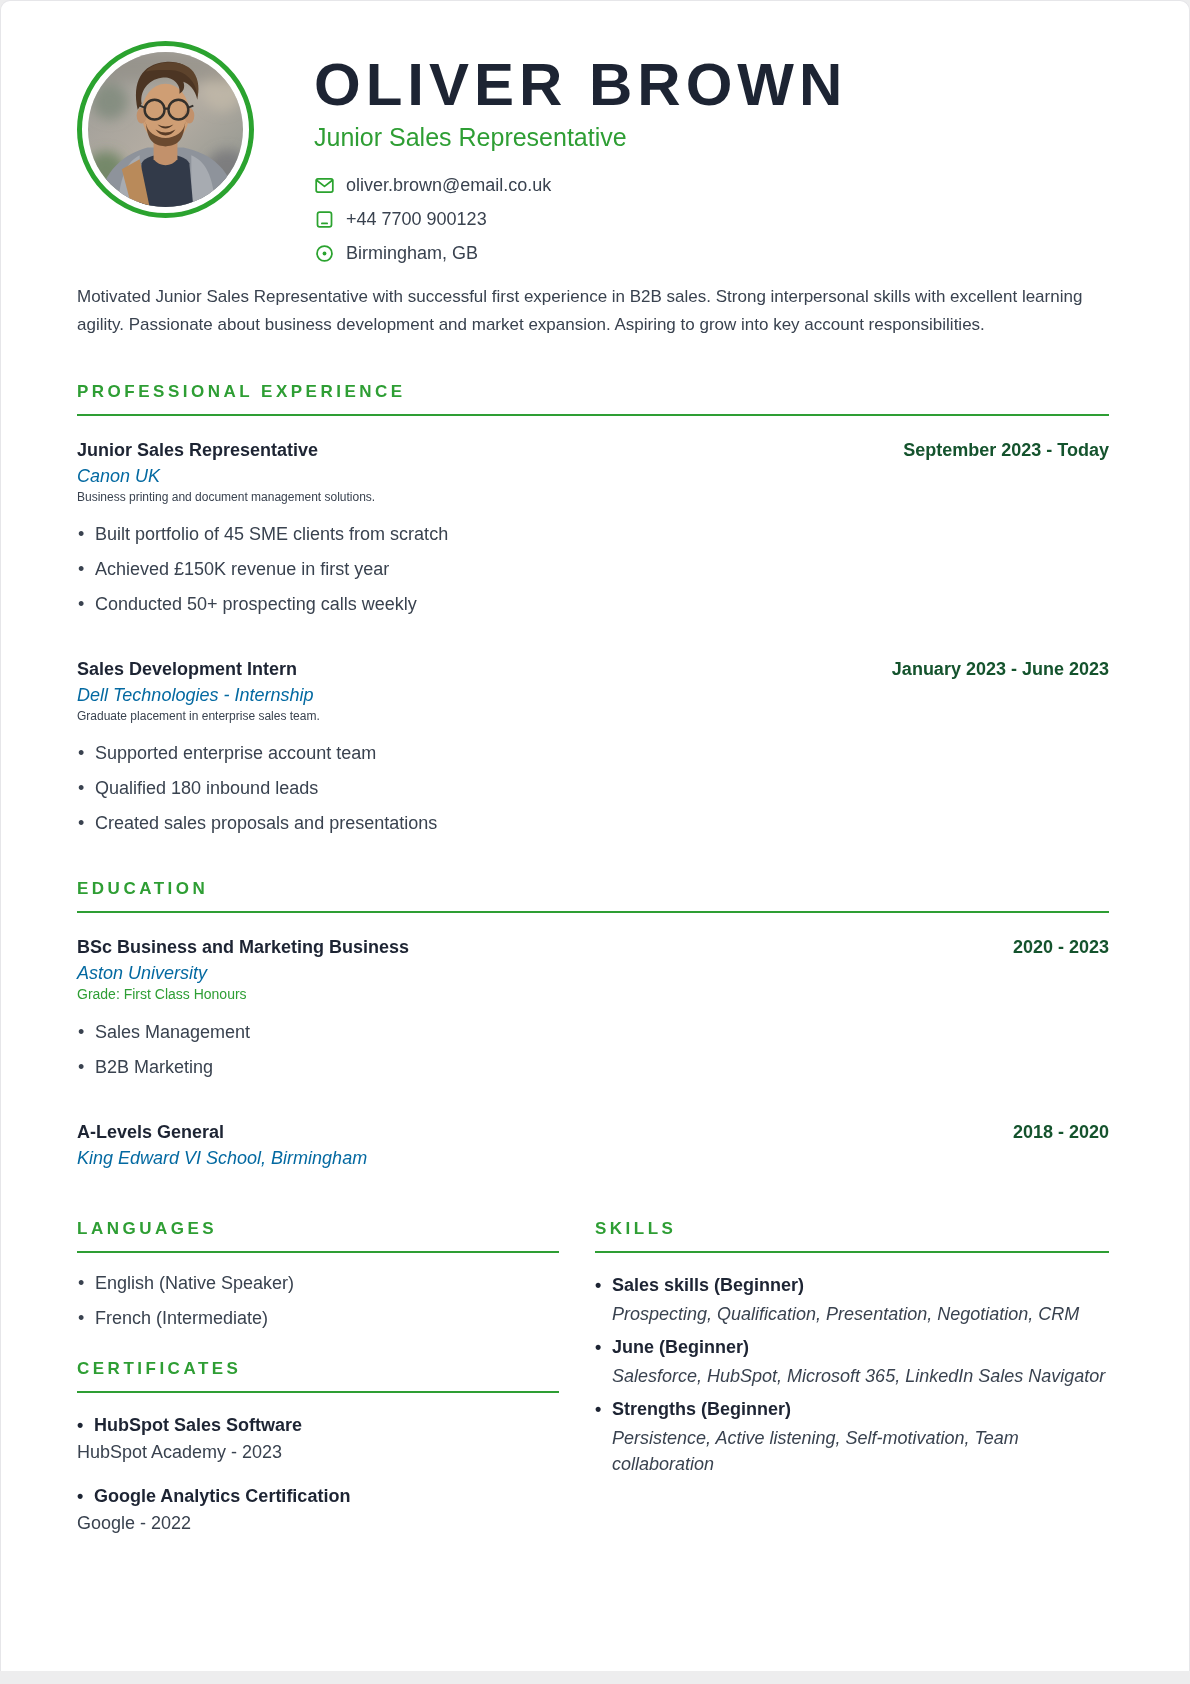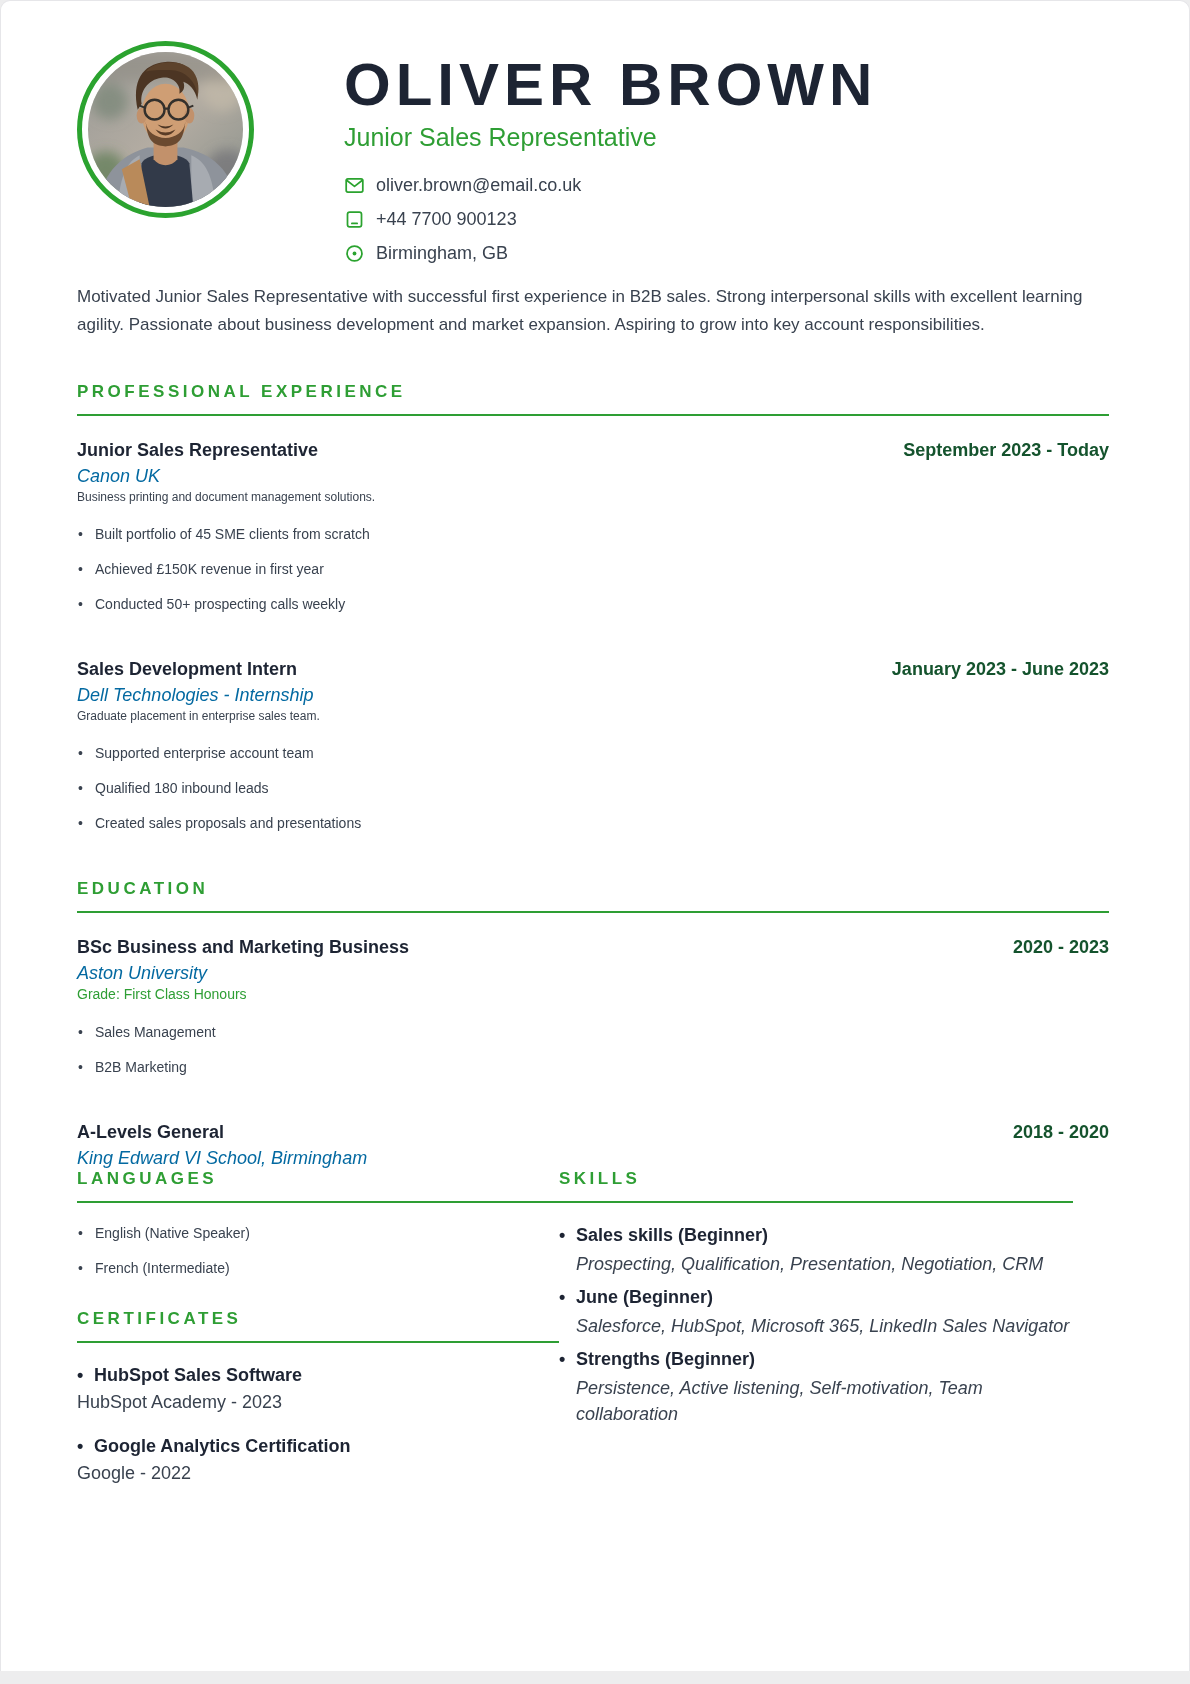--- a/index.html
+++ b/index.html
@@ -23,21 +23,21 @@
   .photo-ring {
     width: 177px; height: 177px; flex-shrink: 0;
     border: 5px solid #2ba32f; border-radius: 50%;
     padding: 6px; background: #ffffff;
   }
   .photo {
     width: 100%; height: 100%; border-radius: 50%;
     overflow: hidden; display: block;
   }
   .photo svg { display: block; width: 100%; height: 100%; }
-  .header-text { padding-top: 12px; min-width: 0; margin-left: 30px; }
+  .header-text { padding-top: 12px; min-width: 0; }
   h1.name {
     margin: 0; color: #1d2433;
     font-size: 60px; font-weight: 800; letter-spacing: 5px;
     line-height: 1.05; white-space: nowrap;
   }
   .job-title {
     margin-top: 7px; color: #2e9e34;
     font-size: 25px; font-weight: 500;
   }
   .contact { margin-top: 23px; }
@@ -62,26 +62,27 @@
   .entry + .entry { margin-top: 42px; }
   .entry-head { display: flex; justify-content: space-between; align-items: baseline; }
   .entry-title { font-size: 18px; font-weight: 700; color: #1d2433; }
   .entry-dates { font-size: 18px; font-weight: 600; color: #14532d; white-space: nowrap; }
   .entry-company { margin-top: 5px; font-size: 18px; font-style: italic; color: #0369a1; }
   .entry-desc { margin-top: 3px; font-size: 12px; color: #39424f; }
   .entry-grade { margin-top: 2px; font-size: 14px; font-weight: 400; color: #2e9e34; }
   ul.bullets { list-style: none; margin: 17px 0 0 1px; padding: 0; }
   ul.bullets li {
     position: relative; padding-left: 17px;
-    font-size: 14px; color: #39424f; margin-bottom: 9px; line-height: 26px;
+    font-size: 18px; color: #39424f; margin-bottom: 9px; line-height: 26px;
   }
   ul.bullets li::before { content: "\2022"; position: absolute; left: 0; }
   
   .columns {
-    display: grid; grid-template-columns: 482px 514px; 
+    display: grid; grid-template-columns: 482px 514px; column-gap: 36px;
+    margin-top: 50px;
   }
   .columns .section { margin-top: 0; }
   .columns .section + .section { margin-top: 28px; }
   .cert { margin-bottom: 23px; }
   .cert-name {
     position: relative; padding-left: 17px;
     font-size: 18px; font-weight: 700; color: #1d2433;
   }
   .cert-name::before { content: "\2022"; position: absolute; left: 0; }
   .cert-issuer { margin-top: 6px; font-size: 18px; color: #39424f; }

